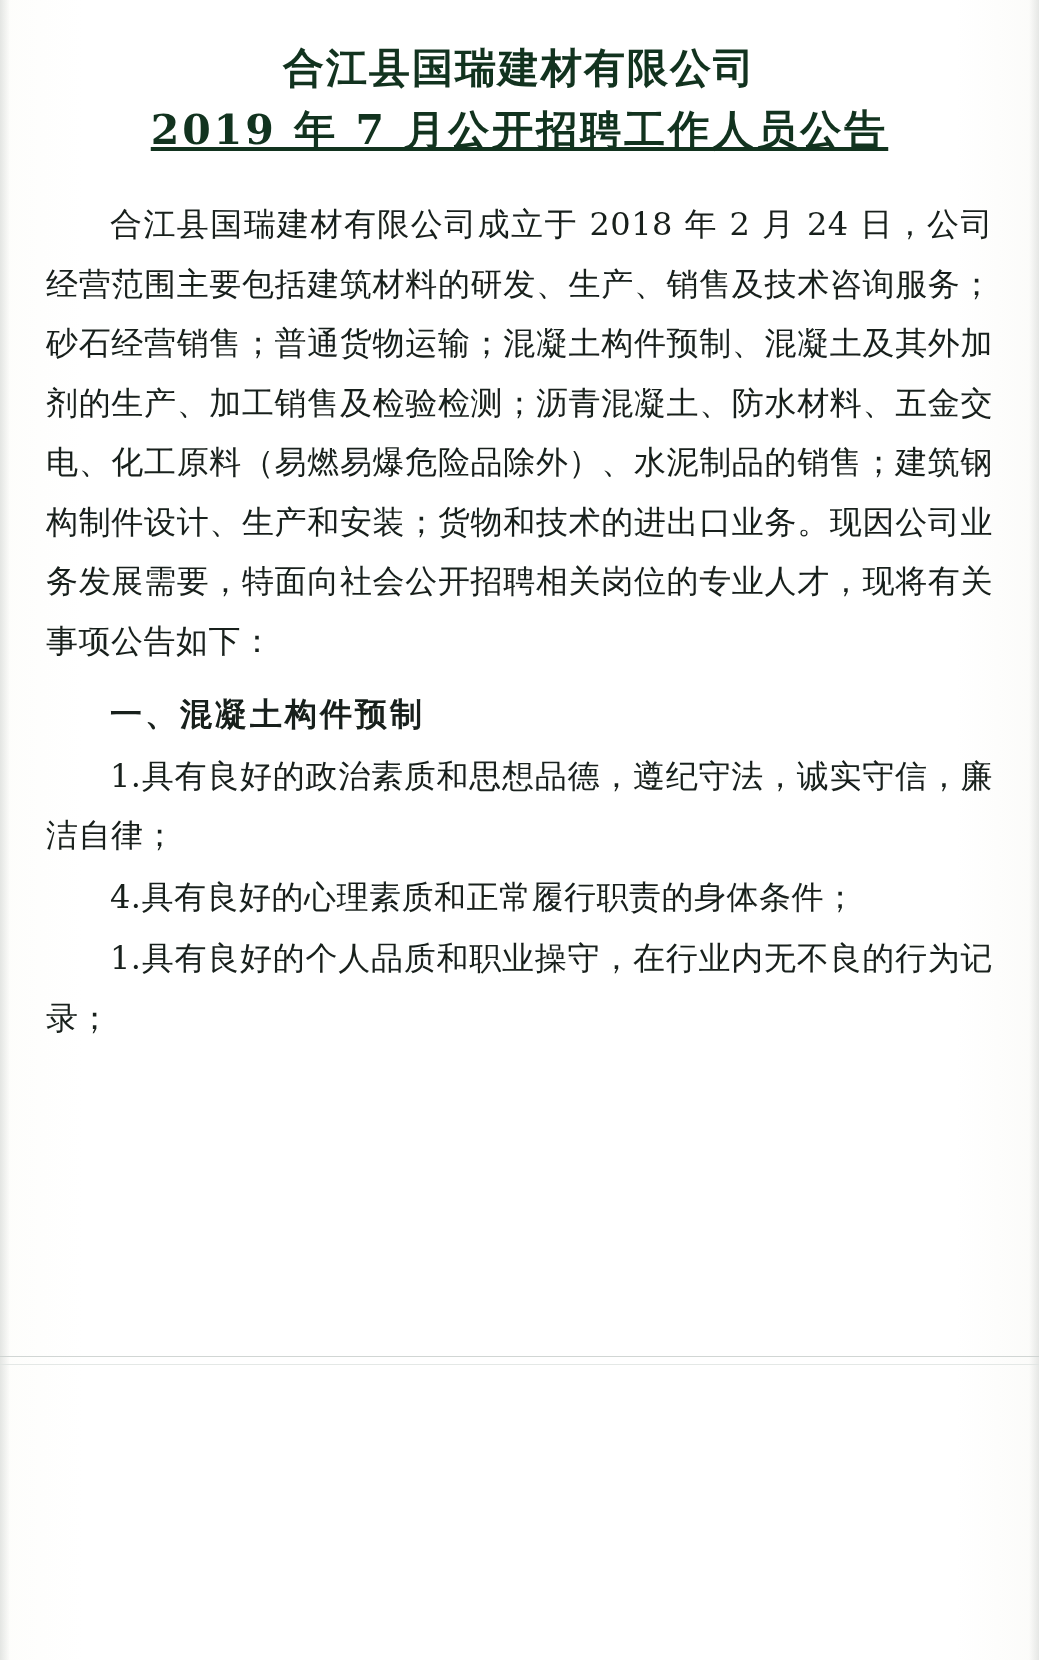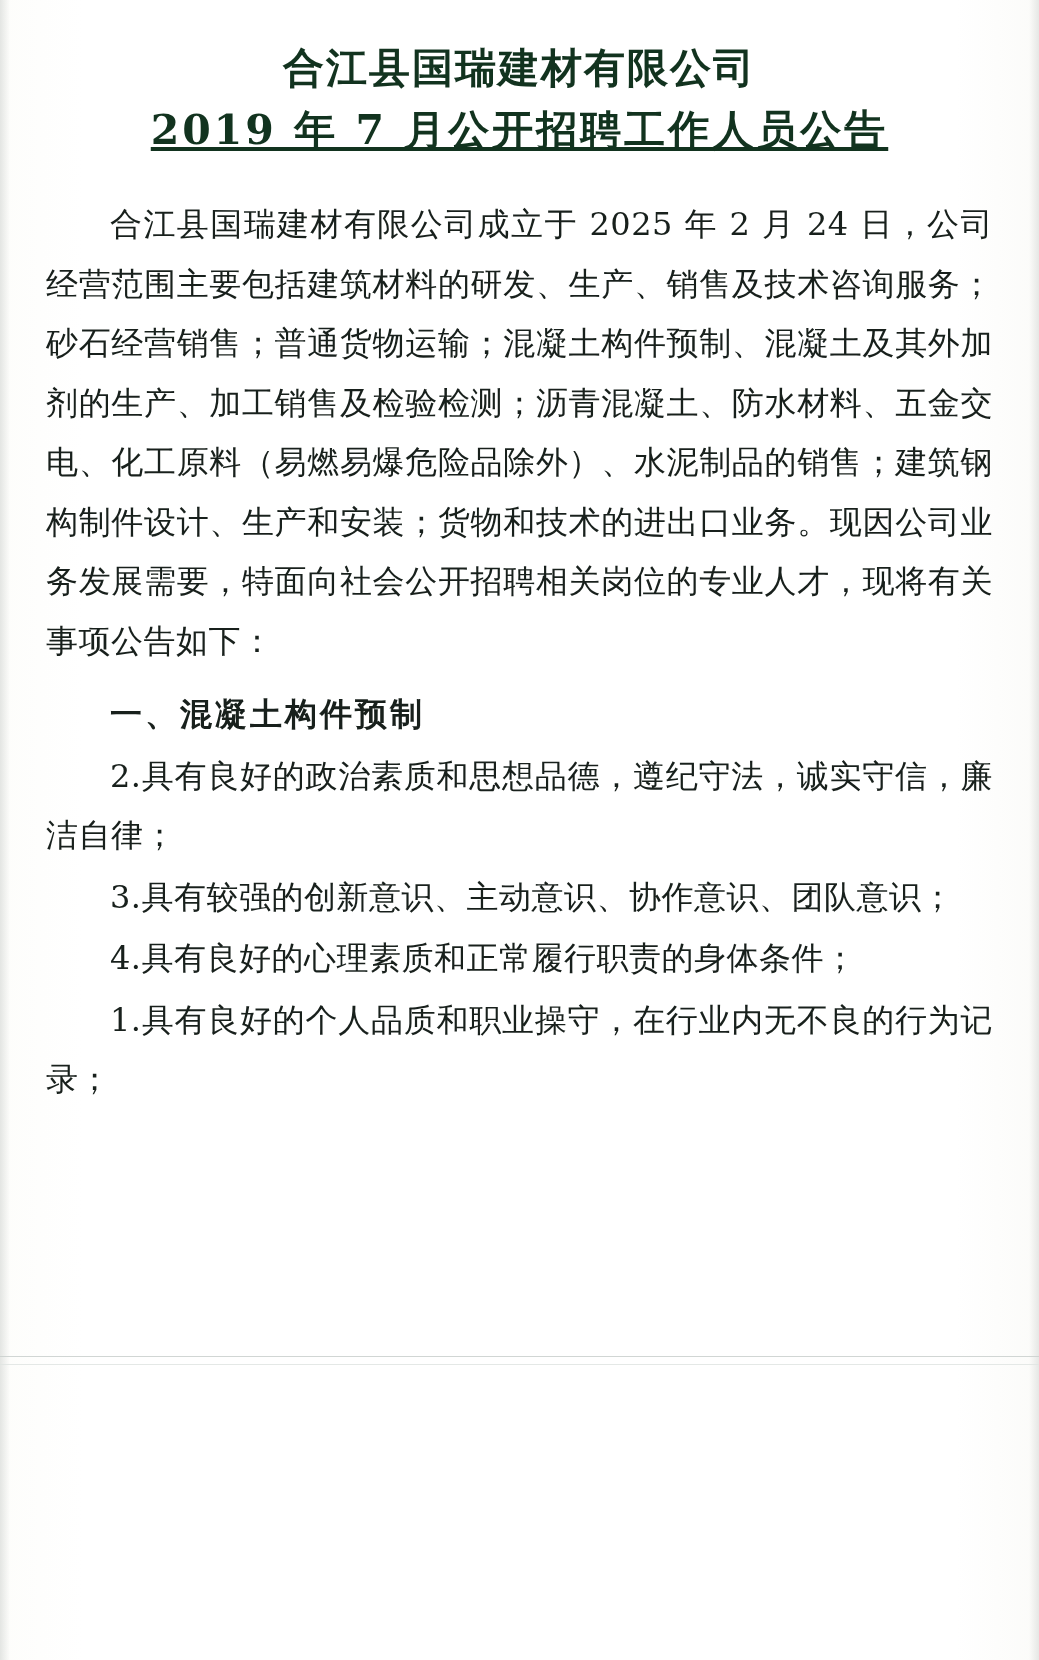--- a/index.html
+++ b/index.html
@@ -99,26 +99,25 @@
   <div class="edge-shadow-right"></div>
 
   <div class="doc">
 
     <div class="title-block">
       <div class="title-line first">合江县国瑞建材有限公司</div>
       <div class="title-line second">2019 年 7 月公开招聘工作人员公告</div>
     </div>
 
     <div class="body-text">
-      <p class="para">合江县国瑞建材有限公司成立于 2025 年 2 月 24 日，公司经营范围主要包括建筑材料的研发、生产、销售及技术咨询服务；砂石经营销售；普通货物运输；混凝土构件预制、混凝土及其外加剂的生产、加工销售及检验检测；沥青混凝土、防水材料、五金交电、化工原料（易燃易爆危险品除外）、水泥制品的销售；建筑钢构制件设计、生产和安装；货物和技术的进出口业务。现因公司业务发展需要，特面向社会公开招聘相关岗位的专业人才，现将有关事项公告如下：</p>
+      <p class="para">合江县国瑞建材有限公司成立于 2018 年 2 月 24 日，公司经营范围主要包括建筑材料的研发、生产、销售及技术咨询服务；砂石经营销售；普通货物运输；混凝土构件预制、混凝土及其外加剂的生产、加工销售及检验检测；沥青混凝土、防水材料、五金交电、化工原料（易燃易爆危险品除外）、水泥制品的销售；建筑钢构制件设计、生产和安装；货物和技术的进出口业务。现因公司业务发展需要，特面向社会公开招聘相关岗位的专业人才，现将有关事项公告如下：</p>
 
       <p class="section-heading">一、混凝土构件预制</p>
 
-      <p class="item">2.具有良好的政治素质和思想品德，遵纪守法，诚实守信，廉洁自律；</p>
-      <p class="item">3.具有较强的创新意识、主动意识、协作意识、团队意识；</p>
+      <p class="item">1.具有良好的政治素质和思想品德，遵纪守法，诚实守信，廉洁自律；</p>
       <p class="item">4.具有良好的心理素质和正常履行职责的身体条件；</p>
       <p class="item">1.具有良好的个人品质和职业操守，在行业内无不良的行为记录；</p>
     </div>
   </div>
 
   <div class="scan-line a"></div>
   <div class="scan-line b"></div>
 </div>
 
 </body></html>

